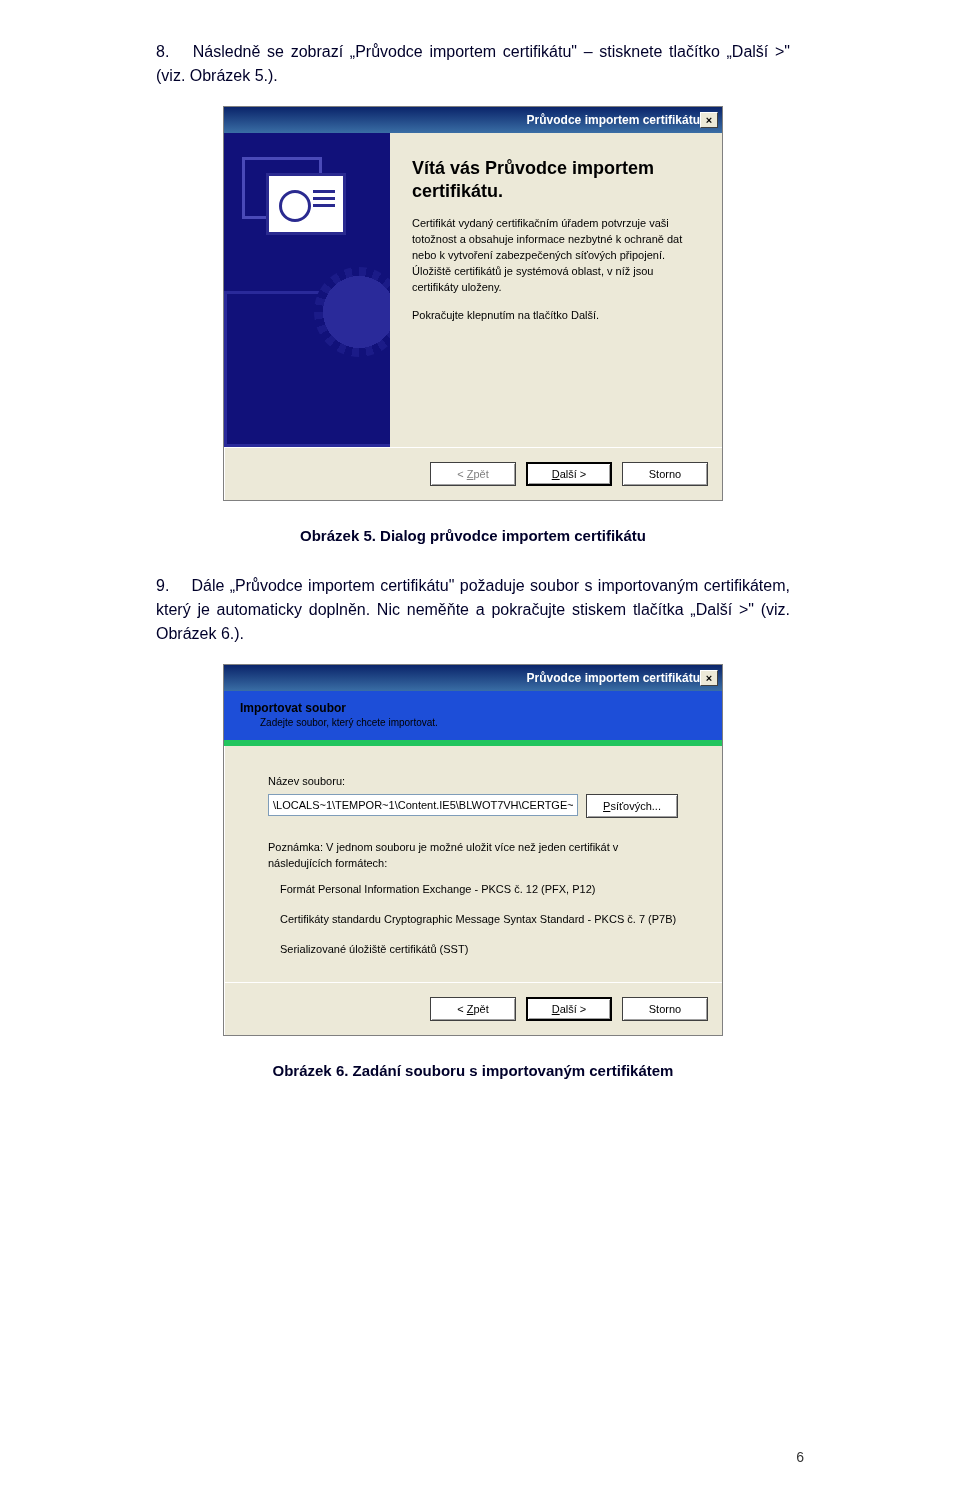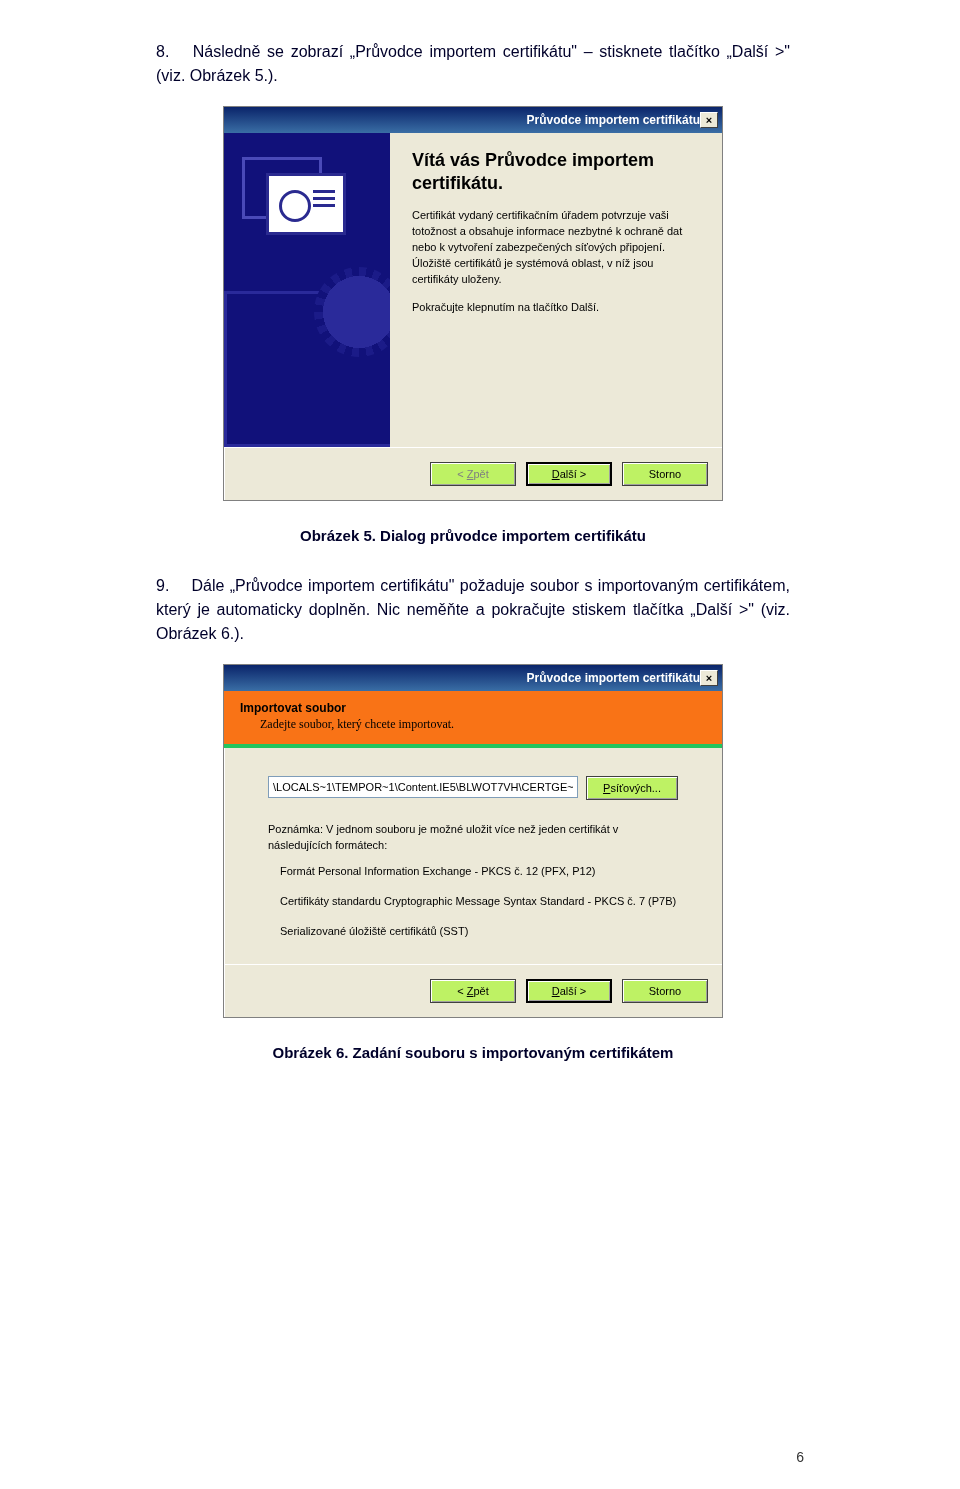--- a/index.html
+++ b/index.html
@@ -96,21 +96,21 @@
   .button-row {
     display: flex;
     justify-content: flex-end;
     gap: 10px;
     padding: 14px 14px 14px 14px;
     border-top: 1px solid #fff;
   }
   .wbtn {
     min-width: 86px;
     height: 24px;
-    background: #bef264;
+    background: #ffffff;
     border: 1px solid #404040;
     box-shadow: inset 1px 1px 0 #fff, inset -1px -1px 0 #a0a0a0;
     font-size: 11px;
     font-family: Tahoma, sans-serif;
     padding: 0 10px;
     box-sizing: border-box;
     color: #000;
     text-align: center;
     cursor: default;
   }
@@ -181,40 +181,39 @@
   .d1-right {
     flex: 1;
     padding: 16px 22px 10px 22px;
     font-size: 11px;
     line-height: 1.45;
   }
   .d1-right h2 {
     font-family: Tahoma, sans-serif;
     font-size: 18px;
     font-weight: bold;
-    margin: 0 0 14px 0;
+    margin: 8px 0 14px 0;
     line-height: 1.25;
   }
   .d1-right p { margin: 0 0 12px 0; }
 
   
   .d2-header {
-    background: #f97316;
+    background: #1d4ed8;
     padding: 10px 16px 12px 16px;
-    border-bottom: 4px solid #22c55e;
+    border-bottom: 6px solid #22c55e;
   }
   .d2-header .h-title {
     font-size: 12px;
     font-weight: bold;
     margin-bottom: 2px;
   }
   .d2-header .h-sub {
-    font-size: 12px;
+    font-size: 10px;
     margin-left: 20px;
-    font-family: Liberation Serif, serif;
   }
   .d2-body {
     padding: 28px 44px 10px 44px;
     font-size: 11px;
     line-height: 1.45;
   }
   .d2-body .label { margin-bottom: 4px; }
   .d2-filerow {
     display: flex;
     gap: 8px;
@@ -303,20 +302,23 @@
           <span>×</span>
         </div>
       </div>
     </div>
     <div class="dialog-body">
       <div class="d2-header">
         <div class="h-title">Importovat soubor</div>
         <div class="h-sub">Zadejte soubor, který chcete importovat.</div>
       </div>
       <div class="d2-body">
+        <div class="label">
+          <span class="underline">N</span><span>ázev souboru:</span>
+        </div>
         <div class="d2-filerow">
           <input type="text" value="\LOCALS~1\TEMPOR~1\Content.IE5\BLWOT7VH\CERTGE~1.P12" style="">
           <button class="wbtn" style="min-width:92px">
             <span class="underline">P</span><span>síťových...</span>
           </button>
         </div>
         <div class="d2-note">Poznámka: V jednom souboru je možné uložit více než jeden certifikát v následujících formátech:</div>
         <div class="d2-formats">
           <div>Formát Personal Information Exchange - PKCS č. 12 (PFX, P12)</div>
           <div>Certifikáty standardu Cryptographic Message Syntax Standard - PKCS č. 7 (P7B)</div>

